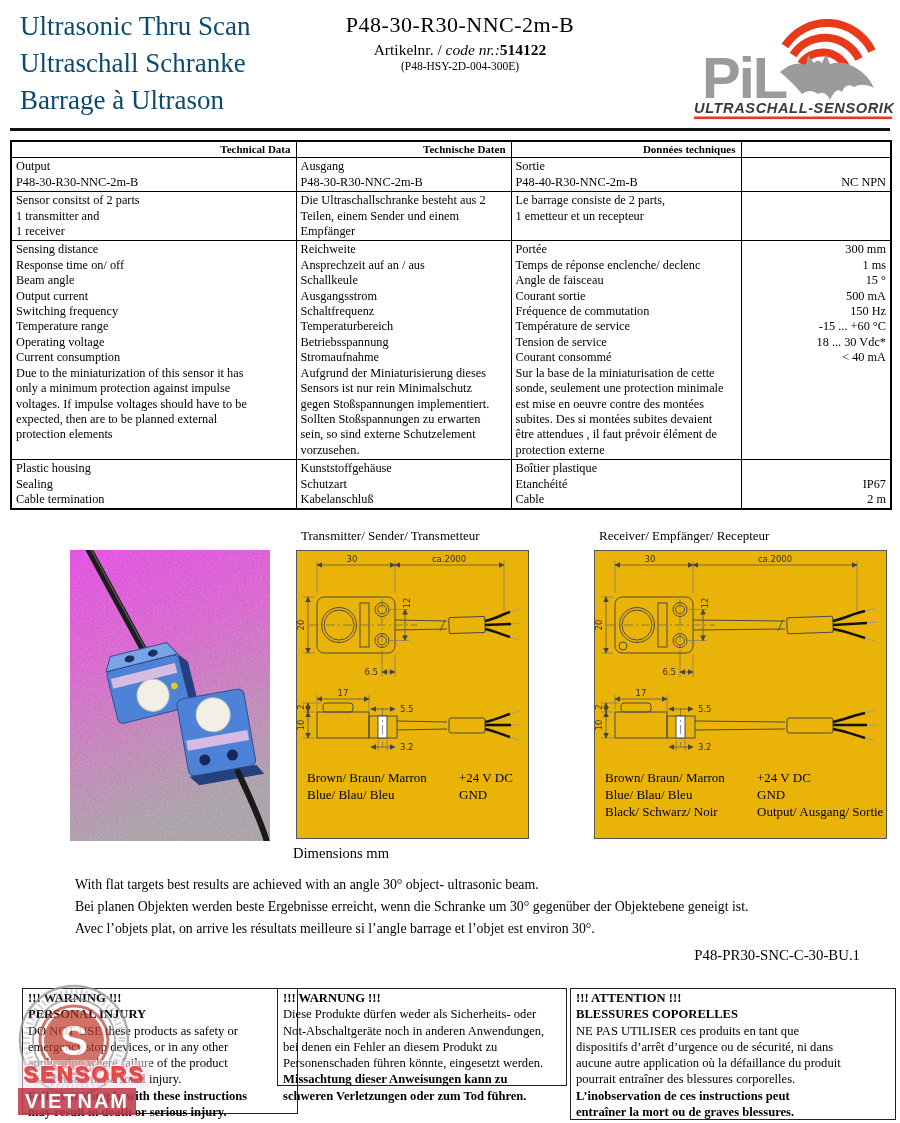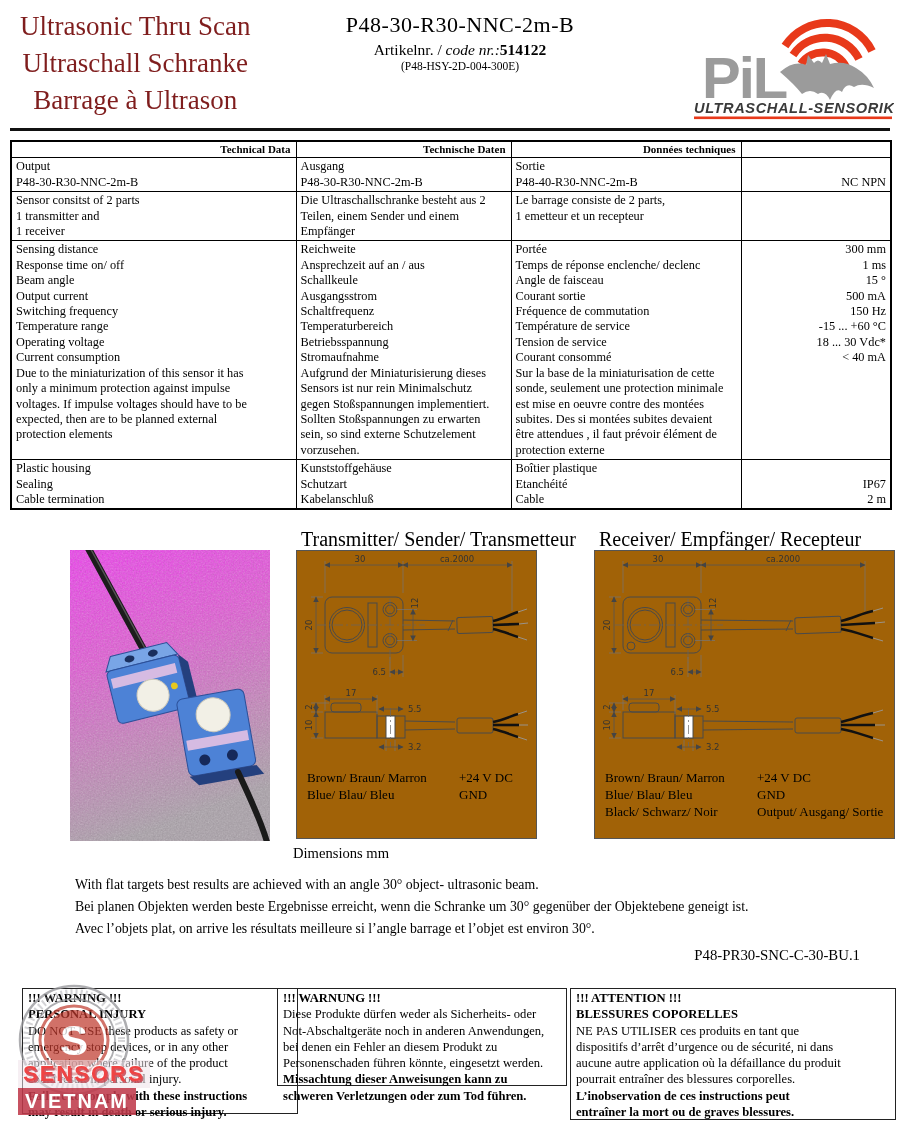--- a/index.html
+++ b/index.html
@@ -1,41 +1,41 @@
 <!DOCTYPE html>
 <html><head>
 <meta charset="utf-8">
 <style>
   html,body{margin:0;padding:0;background:#e8e8e8;}
   .page{position:relative;width:900px;height:1123px;background:#fff;margin:0 auto;
         font-family:"Liberation Serif",serif;color:#000;overflow:hidden;}
   
-  .title-block{position:absolute;left:20px;top:8px;font-size:27px;line-height:37px;color:#7f1d1d;text-align:center;}
+  .title-block{position:absolute;left:20px;top:8px;font-size:27px;line-height:37px;color:#0c4a6e;}
   .center-block{position:absolute;left:280px;top:12px;width:360px;text-align:center;}
   .product-code{font-size:22px;letter-spacing:.5px;}
   .article-line{font-size:15.5px;margin-top:3px;}
   .article-italic{font-style:italic;}
   .article-num{font-weight:bold;}
   .sub-code{font-size:11.5px;margin-top:1px;}
   .logo{position:absolute;left:694px;top:10px;width:200px;height:112px;}
   .header-rule{position:absolute;left:10px;top:128px;width:880px;height:3px;background:#111;}
   
   .spec-table{position:absolute;left:10px;top:140px;width:880px;border-collapse:collapse;
               table-layout:fixed;font-size:12.3px;line-height:15.4px;border:2.5px solid #000;}
   .spec-table th{font-size:11px;text-align:right;padding:0 5px;border:1px solid #000;
                  border-bottom:1.5px solid #000;}
   .spec-table td{border:1px solid #000;vertical-align:top;padding:1px 4px;}
   .spec-table td.val{text-align:right;}
   .ml{white-space:pre-line;}
   
   .photo{position:absolute;left:70px;top:550px;width:200px;height:291px;}
-  .panel-title{position:absolute;top:528px;font-size:20px;}
+  .panel-title{position:absolute;top:528px;font-size:13px;}
   .panel-title.t1{left:301px;}
   .panel-title.t2{left:599px;}
-  .panel-box{position:absolute;top:550px;height:287px;border:1px solid #555;background:#a16207;padding-left:8px;}
+  .panel-box{position:absolute;top:550px;height:287px;border:1px solid #555;background:#eab308;}
   .panel-box.b1{left:296px;width:231px;}
   .panel-box.b2{left:594px;width:291px;}
   .legend{position:absolute;left:10px;top:218px;font-size:13px;line-height:17px;}
   .wire-row{display:flex;}
   .wire-color{width:152px;}
   .dims-note{position:absolute;left:293px;top:845px;font-size:14.6px;}
   
   .notes{position:absolute;left:75px;top:874px;font-size:13.8px;line-height:22px;}
   .doc-code{position:absolute;right:40px;top:947px;font-size:14.8px;}
   

